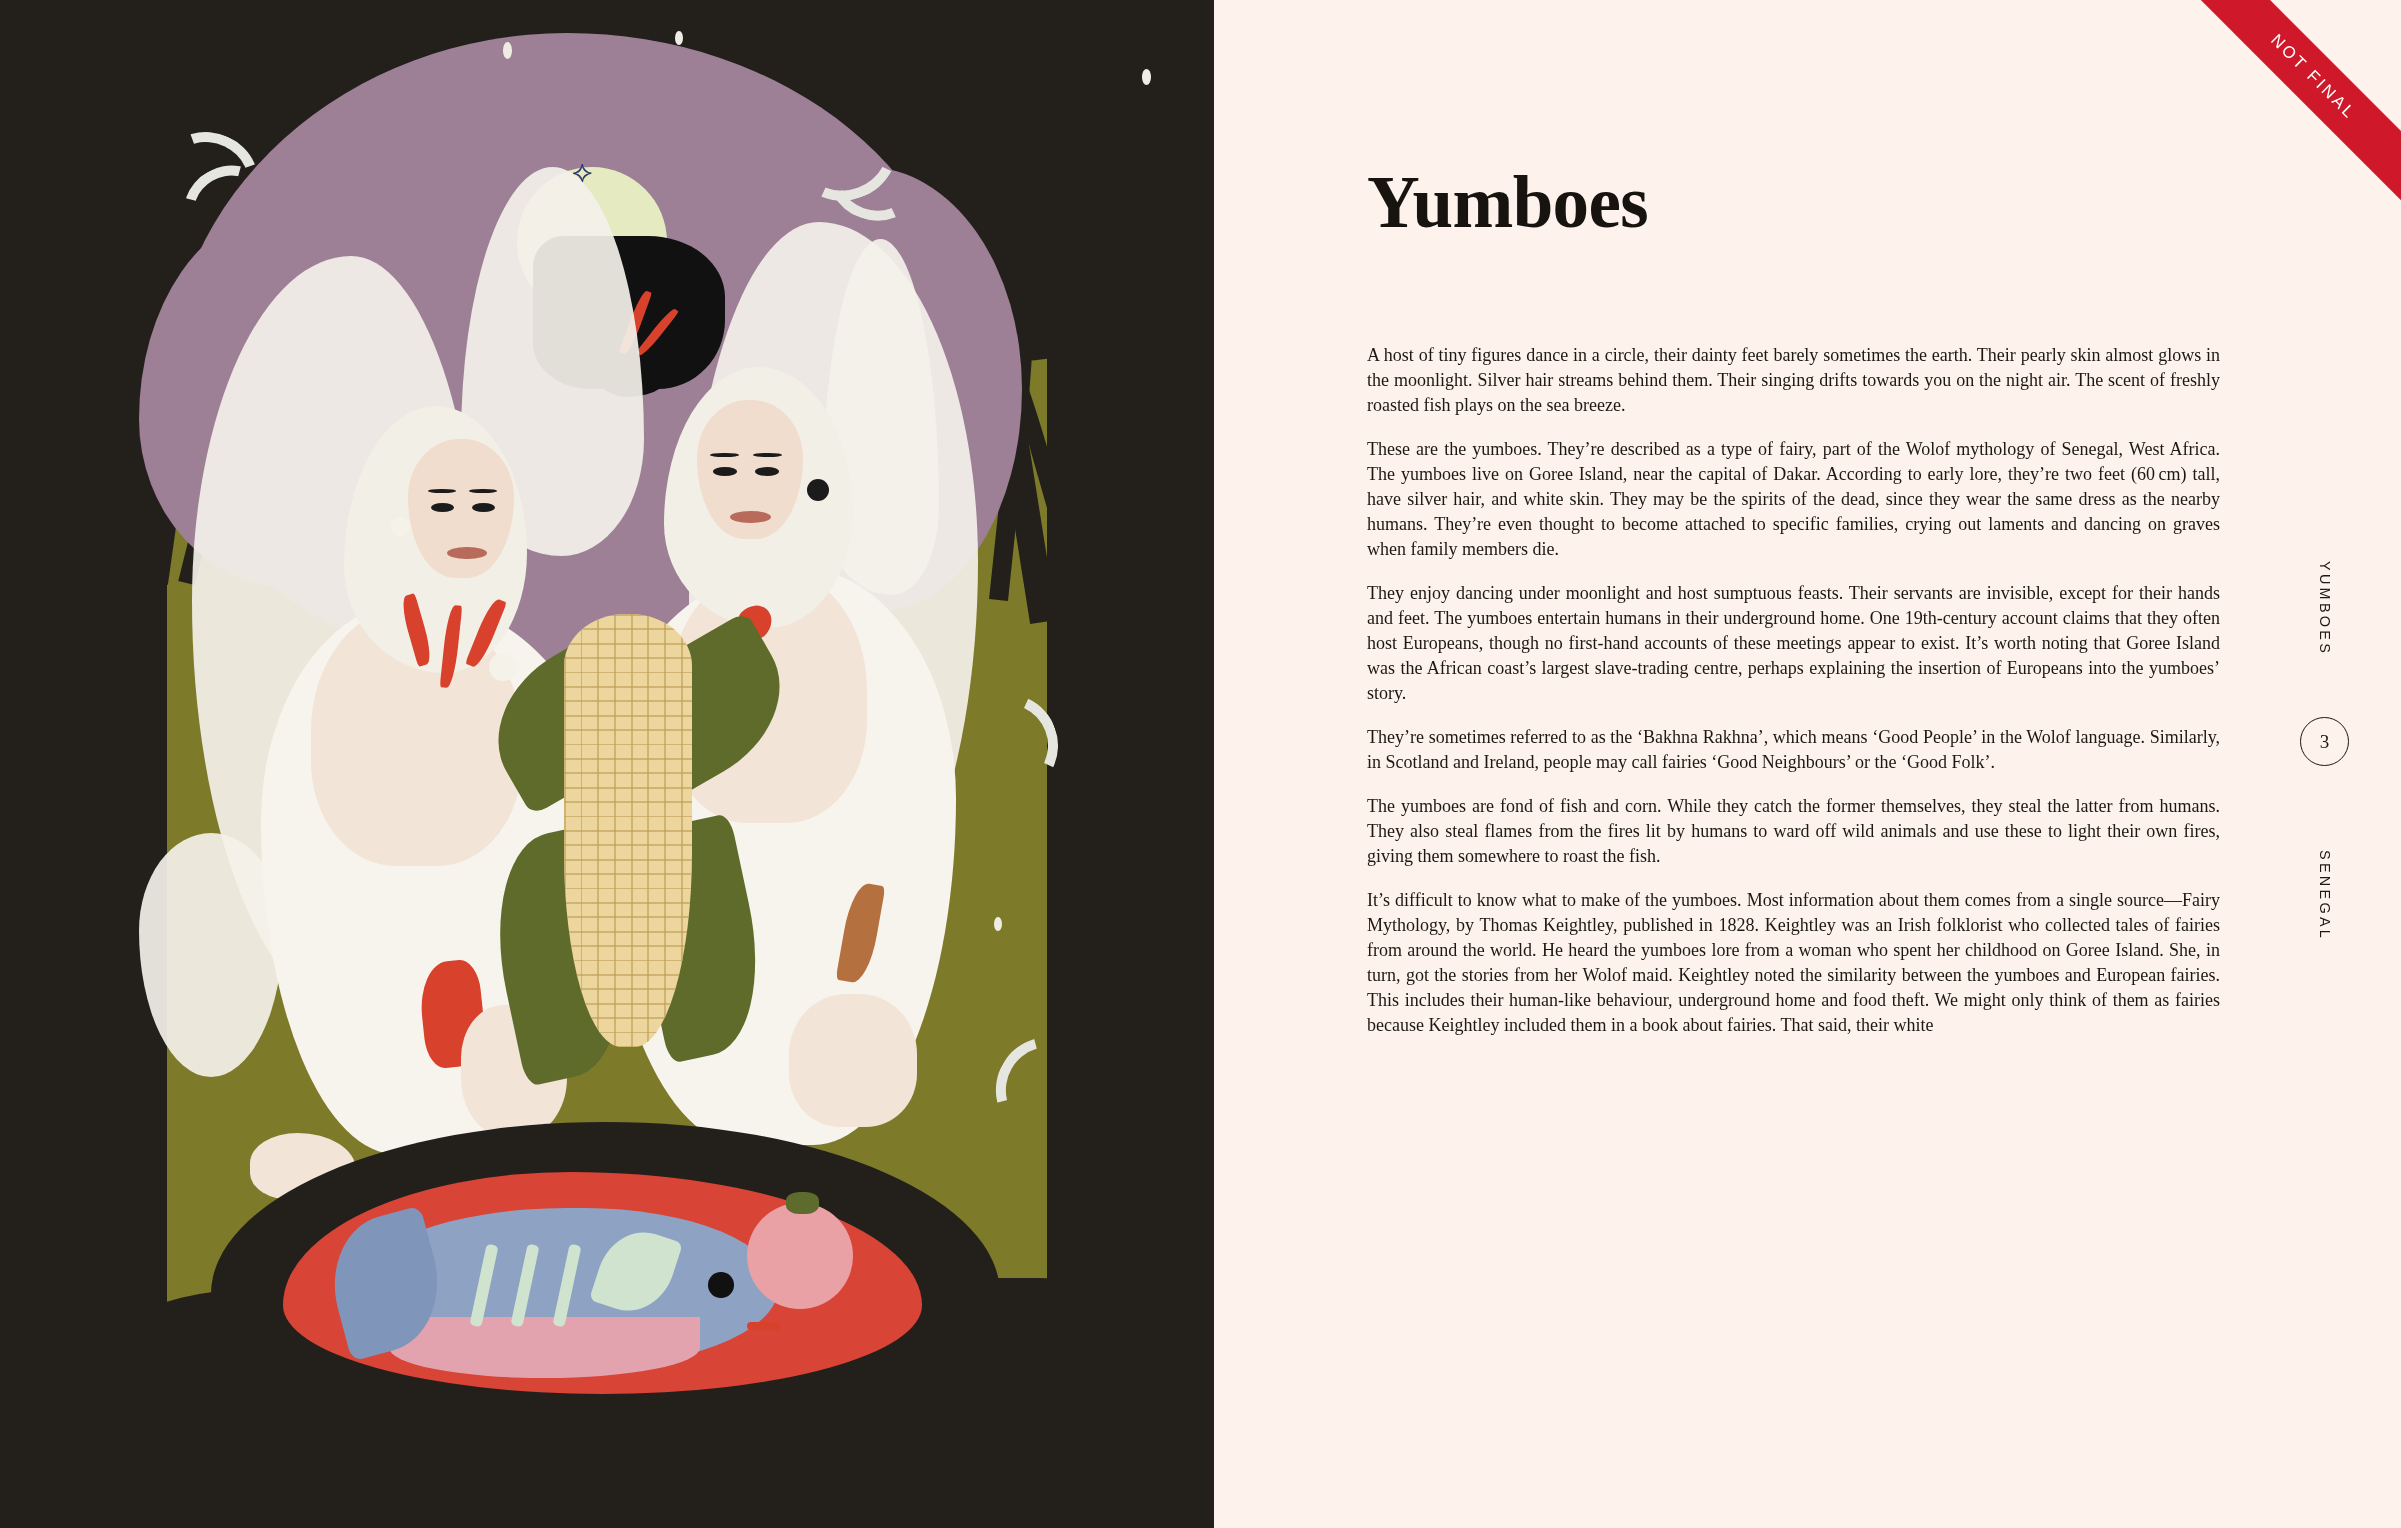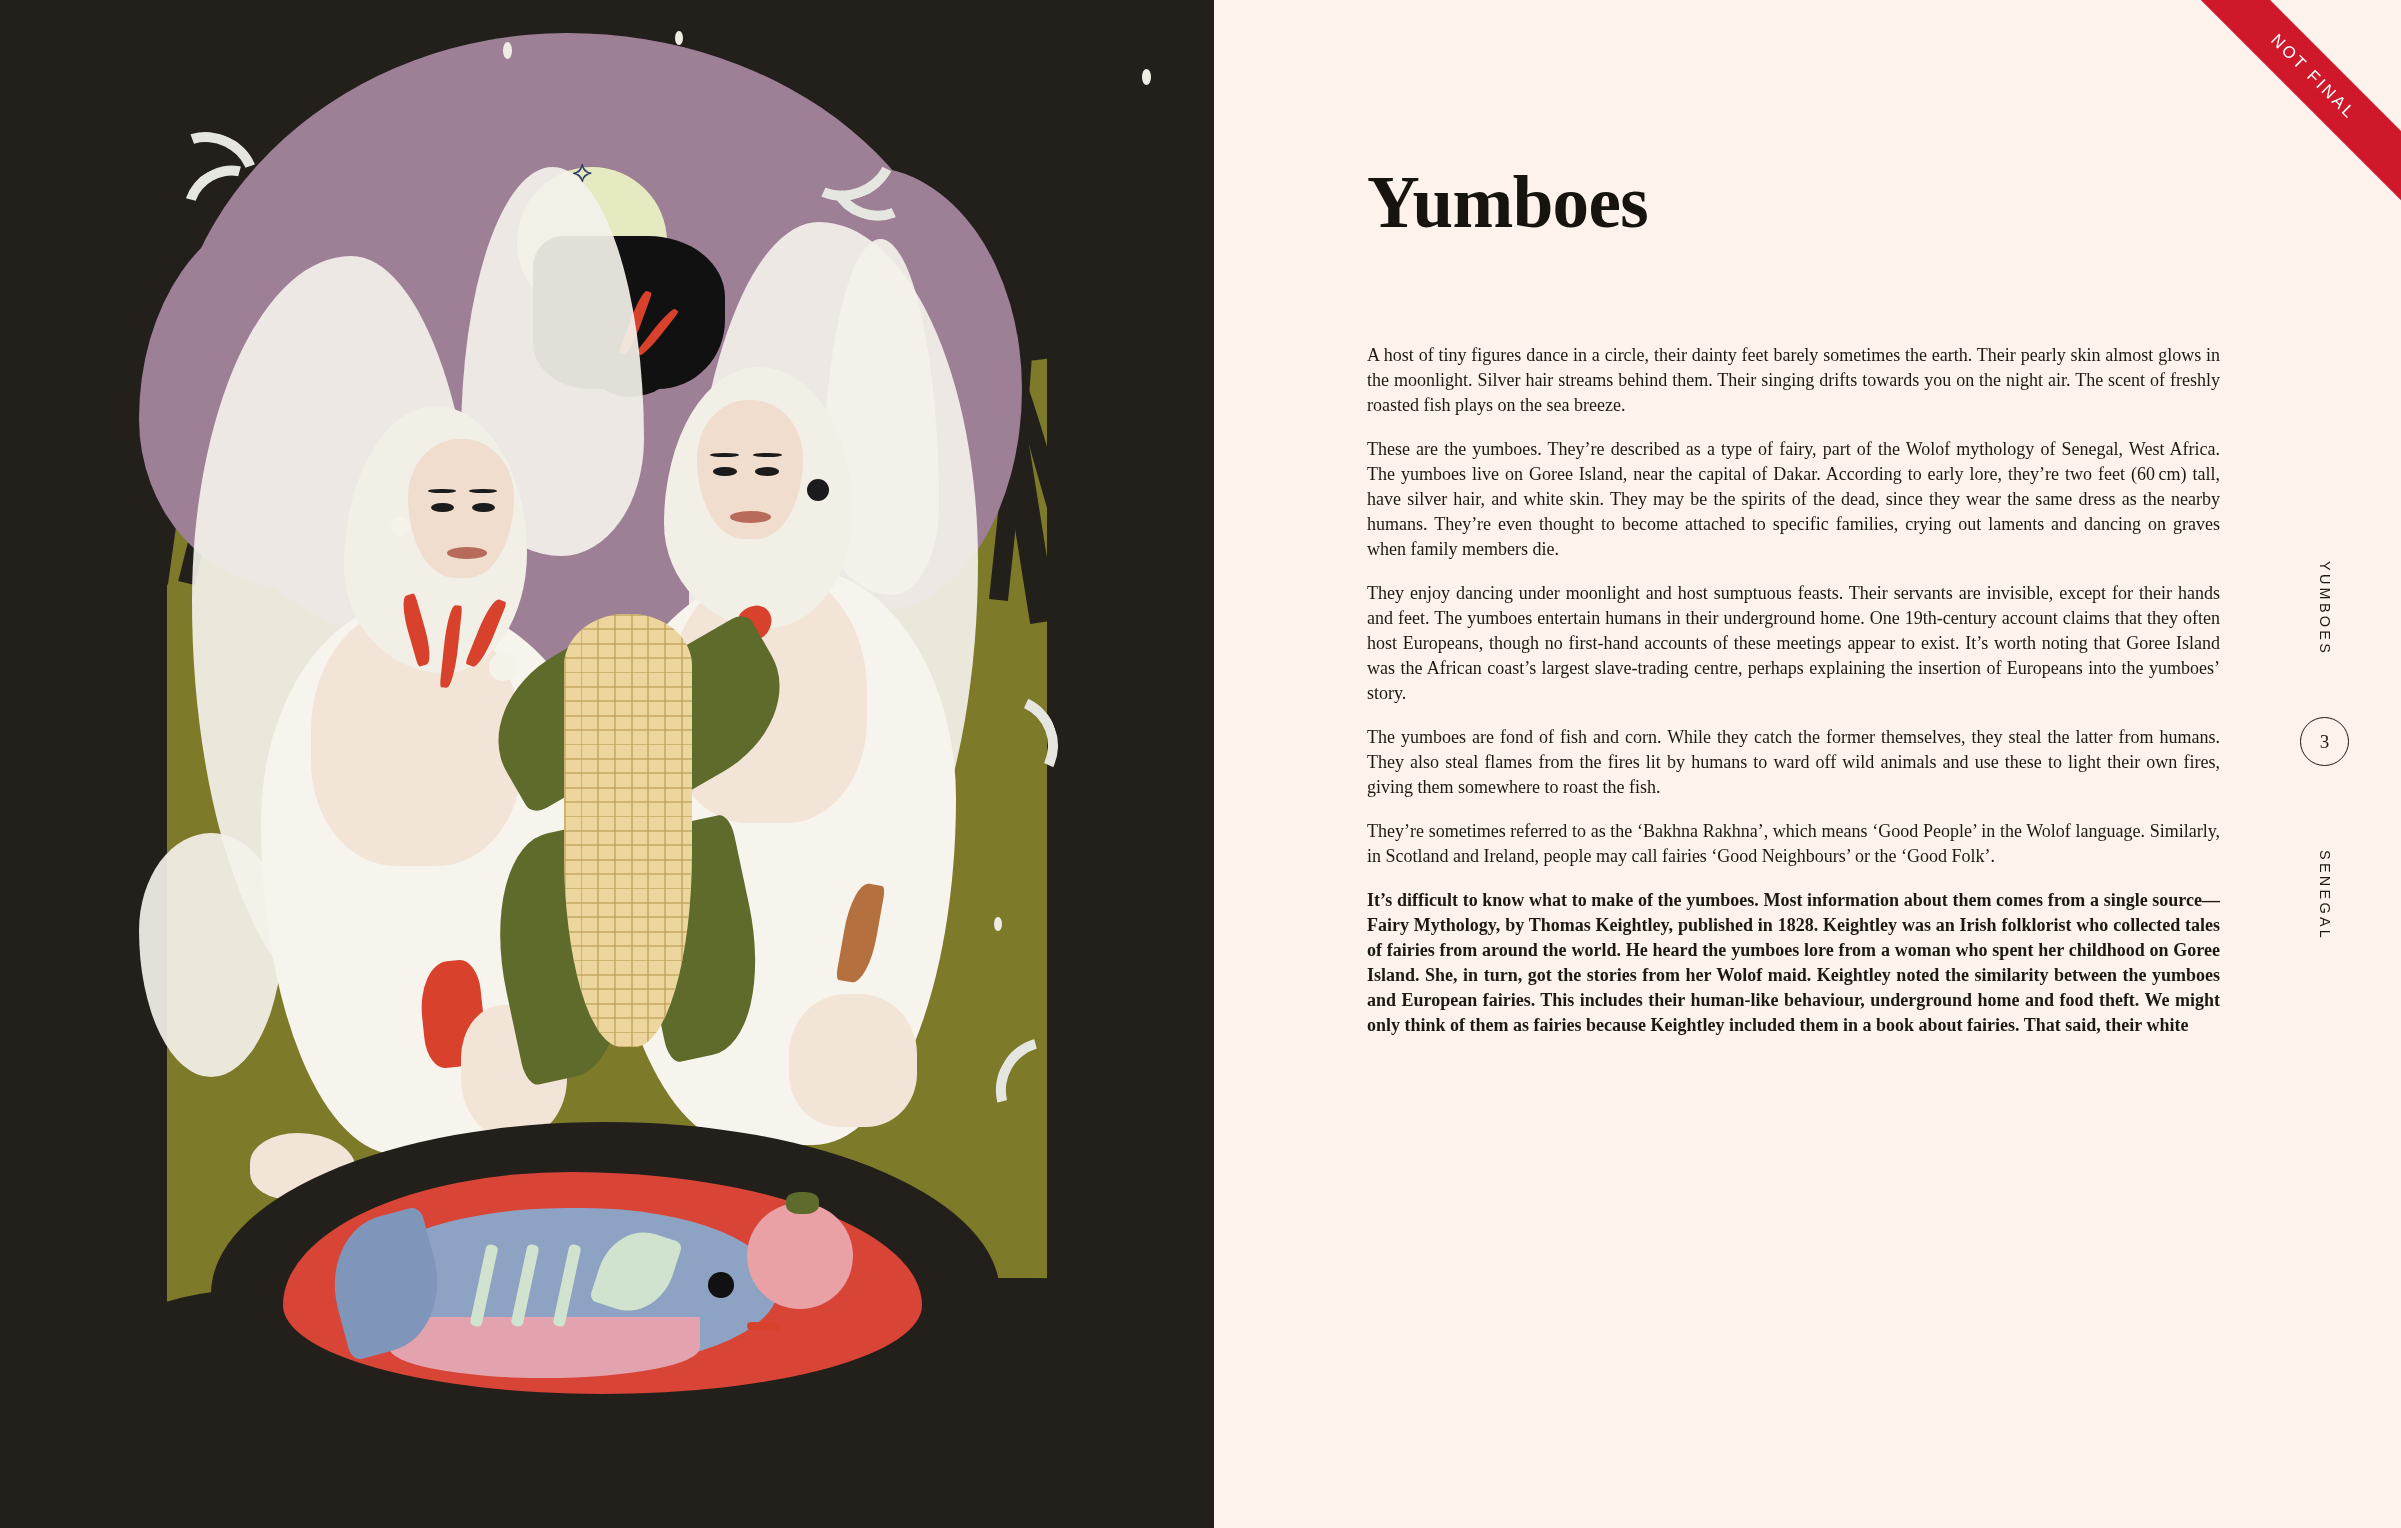--- a/index.html
+++ b/index.html
@@ -232,21 +232,21 @@
     width: 853px;
     color: #1c1813;
     font-size: 18px;
     line-height: 25px;
     text-align: justify;
     font-family: "Liberation Serif", serif;
   }
   .col p {
     margin: 0 0 19px 0;
   }
-  .col p:last-child { margin-bottom: 16px; font-weight: bold; }
+  .col p:last-child { margin-bottom: 16px; }
 
   
   .vert {
     position: absolute;
     left: 1103px;
     writing-mode: vertical-rl;
     text-orientation: mixed;
     font-family: "Liberation Sans", sans-serif;
     font-size: 14.4px;
     letter-spacing: 3.3px;
@@ -410,22 +410,22 @@
   </div>
 
   <div class="page-right">
 
     <h1 class="title">Yumboes</h1>
 
     <div class="col">
       <p>A host of tiny figures dance in a circle, their dainty feet barely sometimes the earth. Their pearly skin almost glows in the moonlight. Silver hair streams behind them. Their singing drifts towards you on the night air. The scent of freshly roasted fish plays on the sea breeze.</p>
       <p>These are the yumboes. They’re described as a type of fairy, part of the Wolof mythology of Senegal, West Africa. The yumboes live on Goree Island, near the capital of Dakar. According to early lore, they’re two feet (60 cm) tall, have silver hair, and white skin. They may be the spirits of the dead, since they wear the same dress as the nearby humans. They’re even thought to become attached to specific families, crying out laments and dancing on graves when family members die.</p>
       <p>They enjoy dancing under moonlight and host sumptuous feasts. Their servants are invisible, except for their hands and feet. The yumboes entertain humans in their underground home. One 19th-century account claims that they often host Europeans, though no first-hand accounts of these meetings appear to exist. It’s worth noting that Goree Island was the African coast’s largest slave-trading centre, perhaps explaining the insertion of Europeans into the yumboes’ story.</p>
+      <p>They’re sometimes referred to as the ‘Bakhna Rakhna’, which means ‘Good People’ in the Wolof language. Similarly, in Scotland and Ireland, people may call fairies ‘Good Neighbours’ or the ‘Good Folk’.</p>
       <p>The yumboes are fond of fish and corn. While they catch the former themselves, they steal the latter from humans. They also steal flames from the fires lit by humans to ward off wild animals and use these to light their own fires, giving them somewhere to roast the fish.</p>
-      <p>They’re sometimes referred to as the ‘Bakhna Rakhna’, which means ‘Good People’ in the Wolof language. Similarly, in Scotland and Ireland, people may call fairies ‘Good Neighbours’ or the ‘Good Folk’.</p>
       <p>It’s difficult to know what to make of the yumboes. Most information about them comes from a single source—Fairy Mythology, by Thomas Keightley, published in 1828. Keightley was an Irish folklorist who collected tales of fairies from around the world. He heard the yumboes lore from a woman who spent her childhood on Goree Island. She, in turn, got the stories from her Wolof maid. Keightley noted the similarity between the yumboes and European fairies. This includes their human-like behaviour, underground home and food theft. We might only think of them as fairies because Keightley included them in a book about fairies. That said, their white</p>
     </div>
 
     <div class="vert vert-top">YUMBOES</div>
     <div class="folio">3</div>
     <div class="vert vert-bottom">SENEGAL</div>
 
     <div class="banner-wrap">
       <div class="banner">NOT FINAL</div>
     </div>

